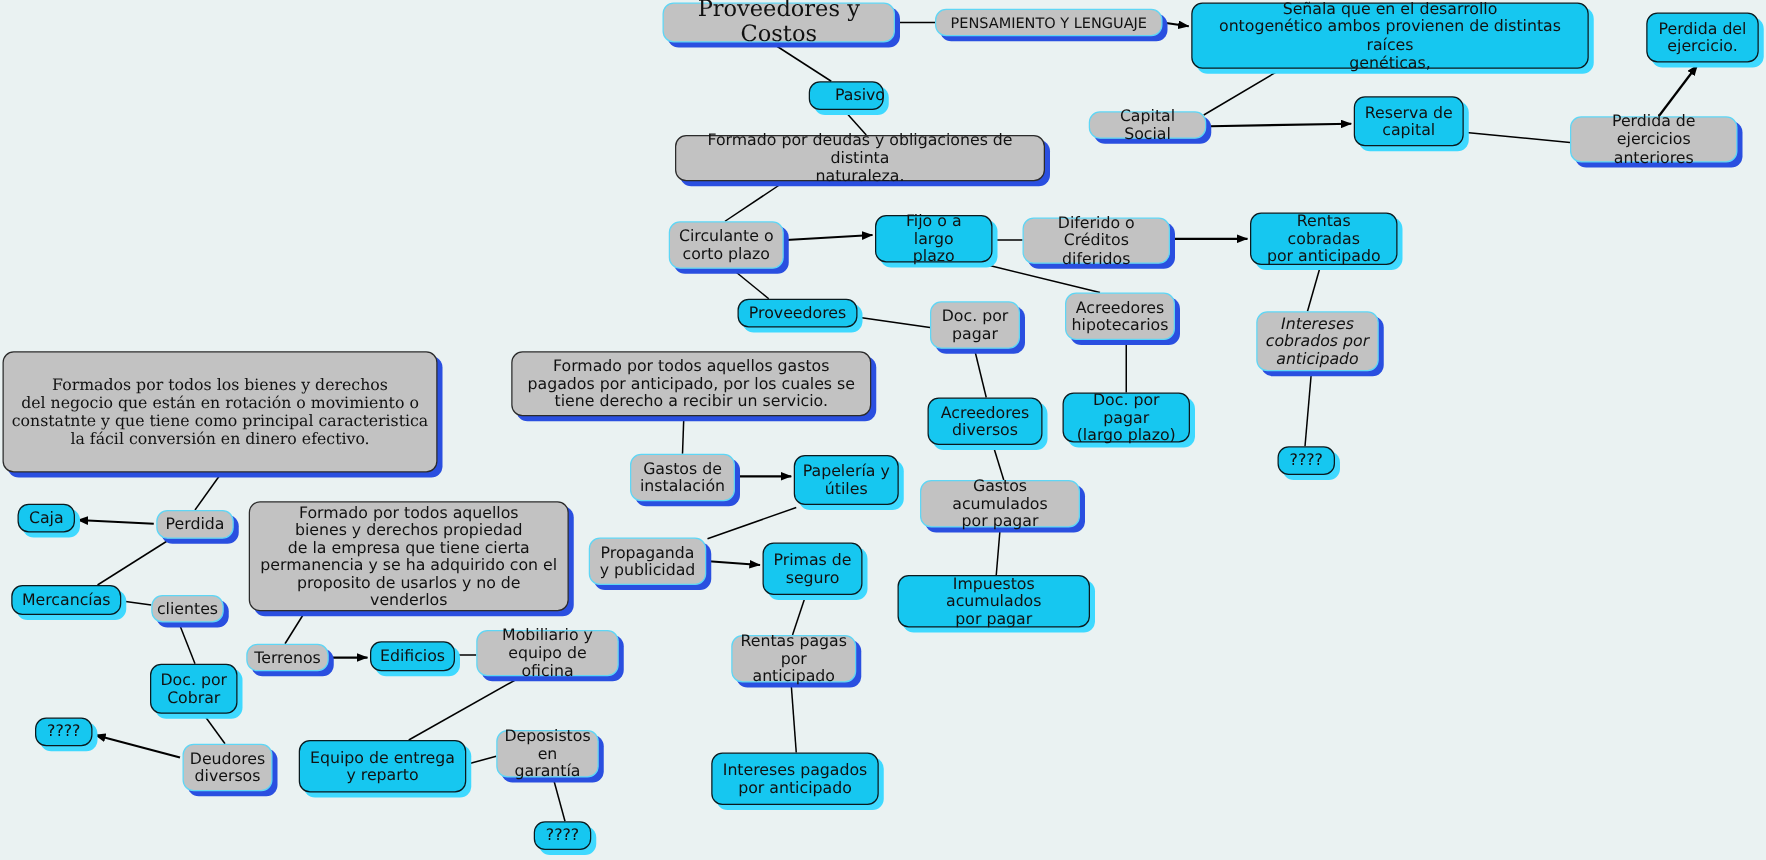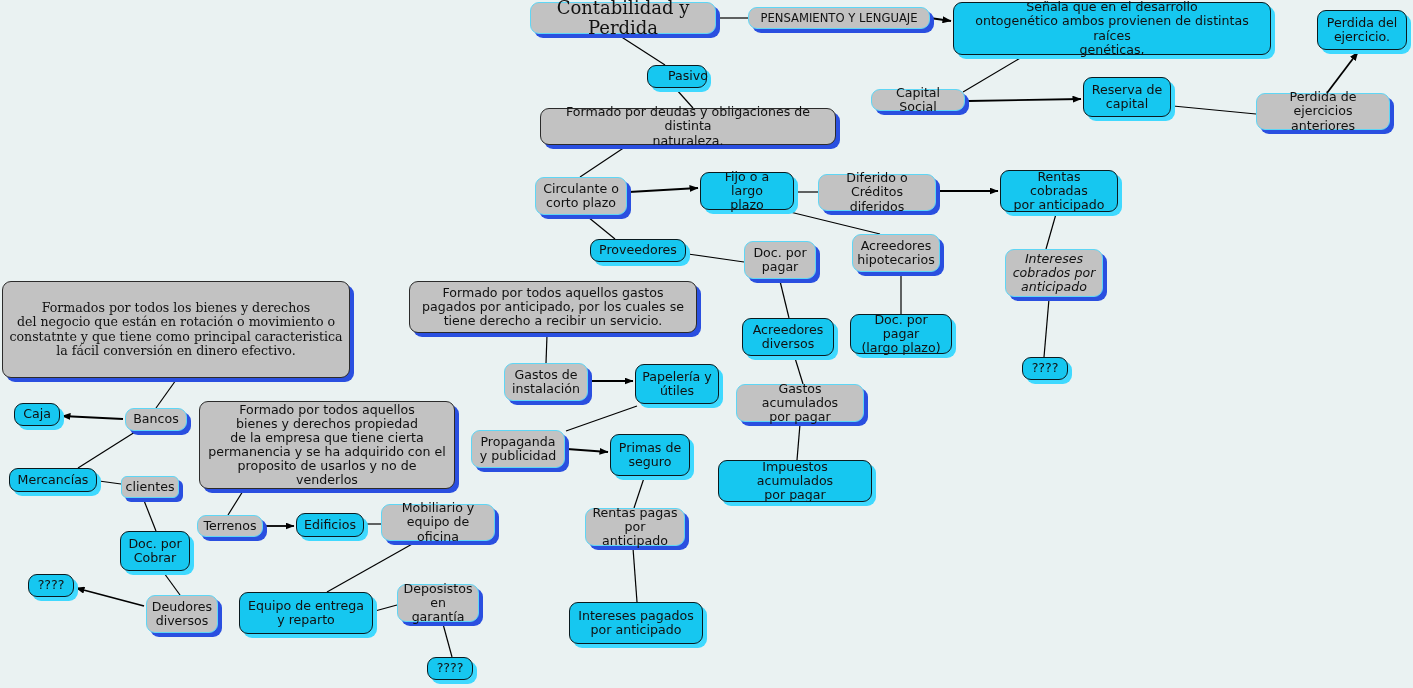--- a/index.html
+++ b/index.html
@@ -92,21 +92,21 @@
         <line x1="644" y1="478" x2="634" y2="508" stroke="#000000" stroke-width="1.2"></line>
         <line x1="414" y1="543" x2="327" y2="592" stroke="#000000" stroke-width="1.2"></line>
         <line x1="164" y1="573" x2="180" y2="595" stroke="#000000" stroke-width="1.2"></line>
         <line x1="144" y1="606" x2="76" y2="588" stroke="#000000" stroke-width="1.8" marker-end="url(#arrowhead)"></line>
         <line x1="375" y1="611" x2="397" y2="605" stroke="#000000" stroke-width="1.2"></line>
         <line x1="633" y1="548" x2="637" y2="602" stroke="#000000" stroke-width="1.2"></line>
         <line x1="443" y1="624" x2="452" y2="657" stroke="#000000" stroke-width="1.2"></line>
       </g>
   </svg>
   <div id="node-layer">
-      <div class="node gray serif title" style="left: 530px; top: 2px; width: 186px; height: 32px;">Contabilidad y Perdida</div>
+      <div class="node gray serif title" style="left: 530px; top: 2px; width: 186px; height: 32px;">Proveedores y Costos</div>
       <div class="node gray sm" style="left: 748px; top: 7px; width: 182px; height: 22px;">PENSAMIENTO Y LENGUAJE</div>
       <div class="node cyan big" style="left: 953px; top: 2px; width: 318px; height: 53px;">Señala que en el desarrollo
 ontogenético ambos provienen de distintas raíces
 genéticas,</div>
       <div class="node cyan big" style="left: 1317px; top: 10px; width: 90px; height: 40px;">Perdida del
 ejercicio.</div>
       <div class="node cyan big" style="left: 647px; top: 65px; width: 60px; height: 23px; padding-left: 28px;">Pasivo</div>
       <div class="node gray big" style="left: 871px; top: 89px; width: 94px; height: 22px;">Capital Social</div>
       <div class="node cyan big" style="left: 1083px; top: 77px; width: 88px; height: 40px;">Reserva de
 capital</div>
@@ -142,34 +142,34 @@
       <div class="node cyan big" style="left: 850px; top: 314px; width: 102px; height: 40px;">Doc. por pagar
 (largo plazo)</div>
       <div class="node cyan big" style="left: 1022px; top: 357px; width: 46px; height: 23px;">????</div>
       <div class="node gray big" style="left: 504px; top: 363px; width: 84px; height: 38px;">Gastos de
 instalación</div>
       <div class="node cyan big" style="left: 635px; top: 364px; width: 84px; height: 40px;">Papelería y
 útiles</div>
       <div class="node gray big" style="left: 736px; top: 384px; width: 128px; height: 38px;">Gastos acumulados
 por pagar</div>
       <div class="node cyan big" style="left: 14px; top: 403px; width: 46px; height: 23px;">Caja</div>
-      <div class="node gray big" style="left: 125px; top: 408px; width: 62px; height: 23px;">Bancos</div>
+      <div class="node gray big" style="left: 125px; top: 408px; width: 62px; height: 23px;">Perdida</div>
       <div class="node grayblk big" style="left: 199px; top: 401px; width: 256px; height: 88px;">Formado por todos aquellos
 bienes y derechos propiedad
 de la empresa que tiene cierta
 permanencia y se ha adquirido con el
 proposito de usarlos y no de venderlos</div>
       <div class="node gray big" style="left: 471px; top: 430px; width: 94px; height: 38px;">Propaganda
 y publicidad</div>
       <div class="node cyan big" style="left: 610px; top: 434px; width: 80px; height: 42px;">Primas de
 seguro</div>
       <div class="node cyan big" style="left: 718px; top: 460px; width: 154px; height: 42px;">Impuestos acumulados
 por pagar</div>
       <div class="node cyan big" style="left: 9px; top: 468px; width: 88px; height: 24px;">Mercancías</div>
-      <div class="node gray big" style="left: 121px; top: 476px; width: 58px; height: 22px; border-radius: 6px;">clientes</div>
+      <div class="node gray big" style="left: 121px; top: 476px; width: 58px; height: 22px;">clientes</div>
       <div class="node gray big" style="left: 197px; top: 515px; width: 66px; height: 22px;">Terrenos</div>
       <div class="node cyan big" style="left: 296px; top: 513px; width: 68px; height: 24px;">Edificios</div>
       <div class="node gray big" style="left: 381px; top: 504px; width: 114px; height: 37px;">Mobiliario y
 equipo de oficina</div>
       <div class="node gray big" style="left: 585px; top: 508px; width: 100px; height: 38px;">Rentas pagas
 por anticipado</div>
       <div class="node cyan big" style="left: 120px; top: 531px; width: 70px; height: 40px;">Doc. por
 Cobrar</div>
       <div class="node cyan big" style="left: 28px; top: 574px; width: 46px; height: 23px;">????</div>
       <div class="node gray big" style="left: 397px; top: 584px; width: 82px; height: 38px;">Deposistos

